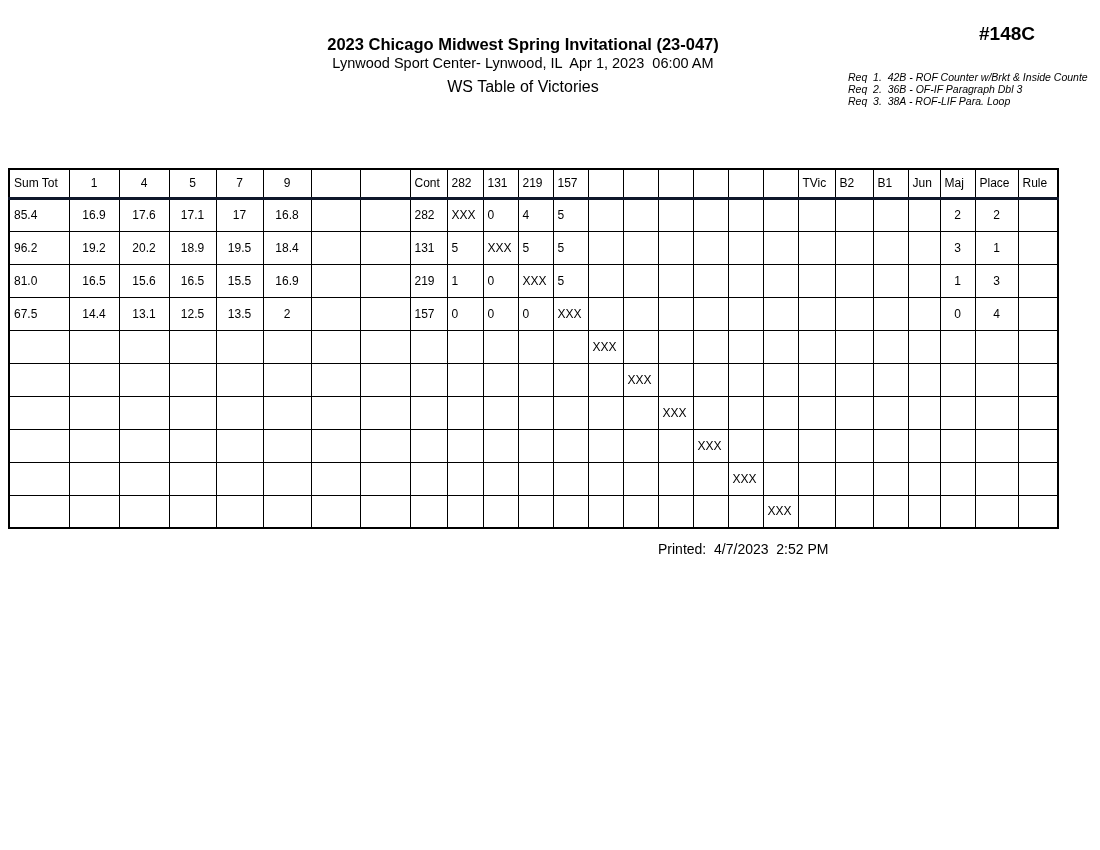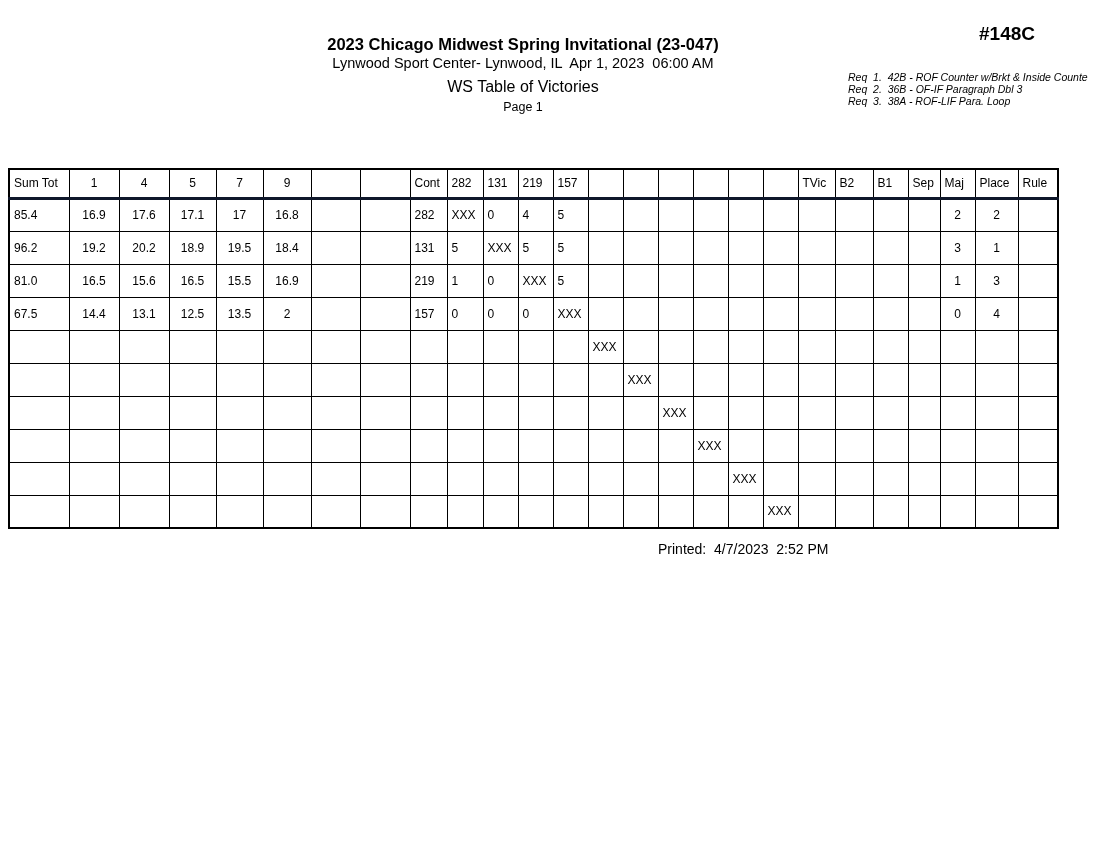--- a/index.html
+++ b/index.html
@@ -49,21 +49,20 @@
     font-size: 14px; white-space: pre;
   }
 </style>
 </head>
 <body>
 
 <div class="report-header">
   <div class="title">2023 Chicago Midwest Spring Invitational (23-047)</div>
   <div class="loc">Lynwood Sport Center- Lynwood, IL  Apr 1, 2023  06:00 AM</div>
   <div class="report">WS Table of Victories</div>
-  <div class="page">Page 1</div>
 </div>
 
 <div class="entry-number">#148C</div>
 
 <div class="requirements"><div>Req  1.  42B - ROF Counter w/Brkt &amp; Inside Counte</div><div>Req  2.  36B - OF-IF Paragraph Dbl 3</div><div>Req  3.  38A - ROF-LIF Para. Loop</div></div>
 
 <div class="tablewrap">
   <table class="victories">
     <colgroup id="cols">
         <col style="width: 60px;">
@@ -110,21 +109,21 @@
           <th class="al">157</th>
           <th class="al"></th>
           <th class="al"></th>
           <th class="al"></th>
           <th class="al"></th>
           <th class="al"></th>
           <th class="al"></th>
           <th class="al">TVic</th>
           <th class="al">B2</th>
           <th class="al">B1</th>
-          <th class="al">Sep</th>
+          <th class="al">Jun</th>
           <th class="al">Maj</th>
           <th class="al">Place</th>
           <th class="al">Rule</th>
         </tr>
     </thead>
     <tbody id="table-body">
         <tr>
           <td class="al">85.4</td>
           <td class="ac">16.9</td>
           <td class="ac">17.6</td>

